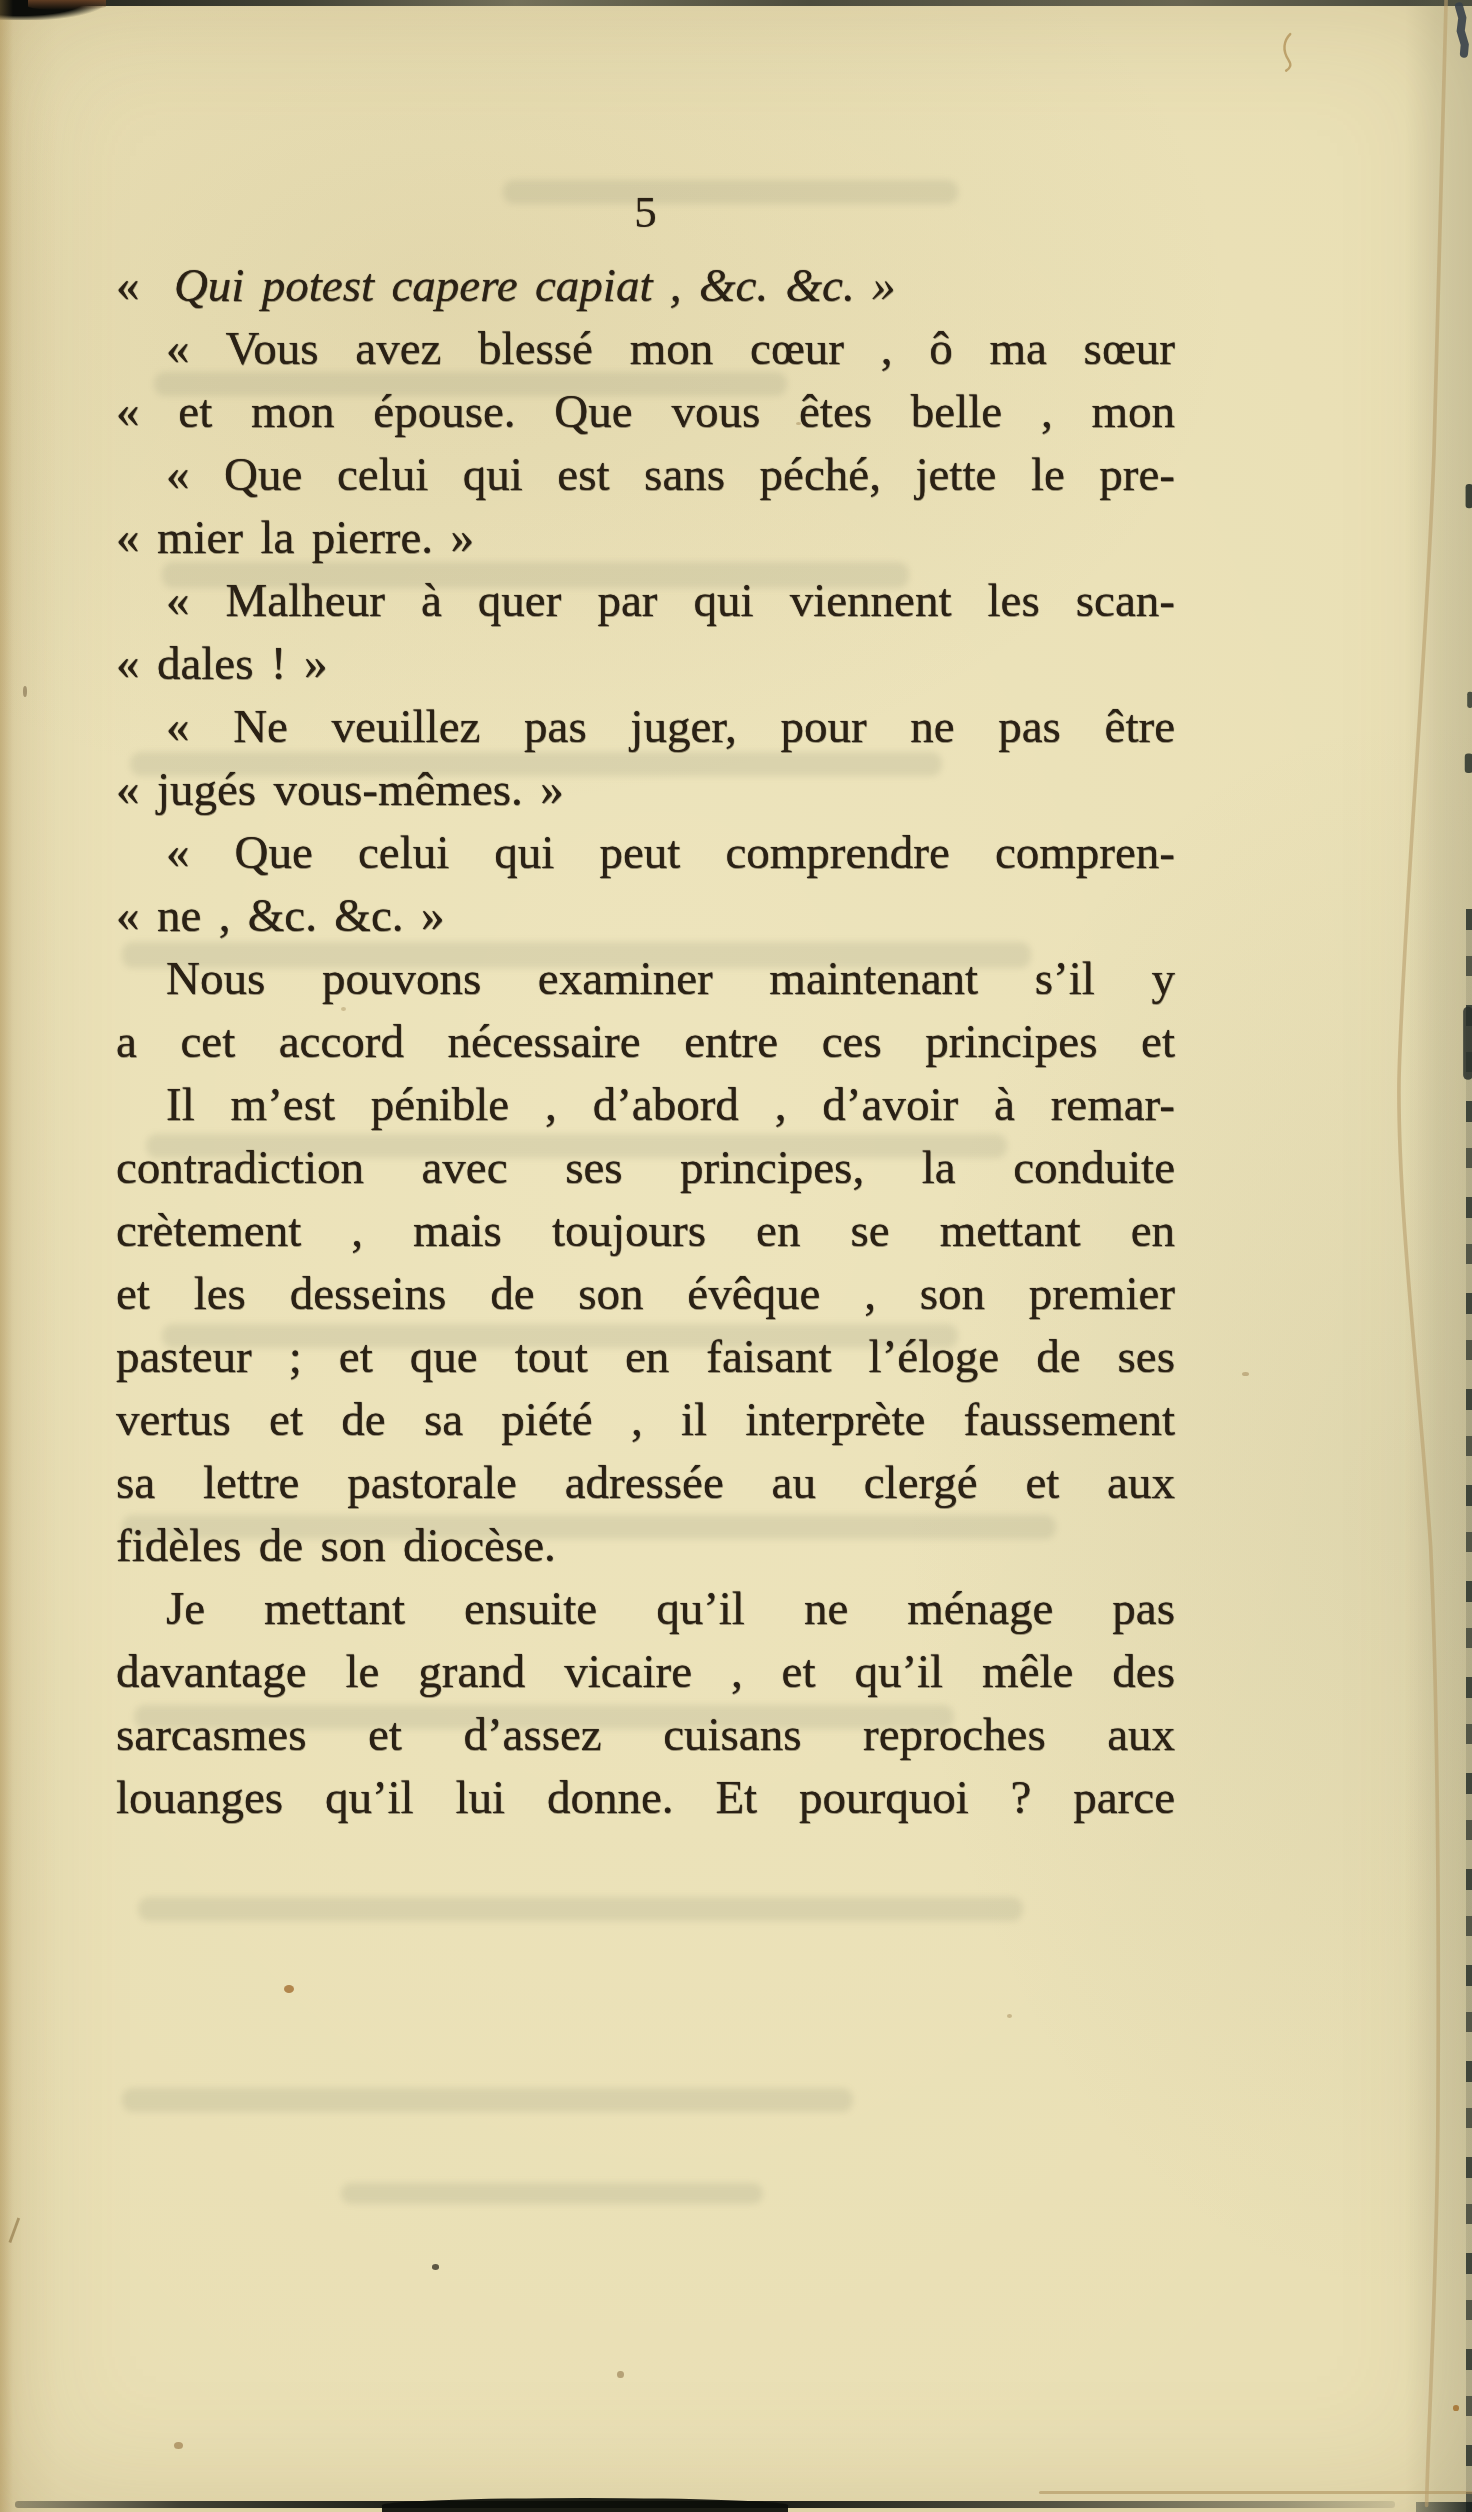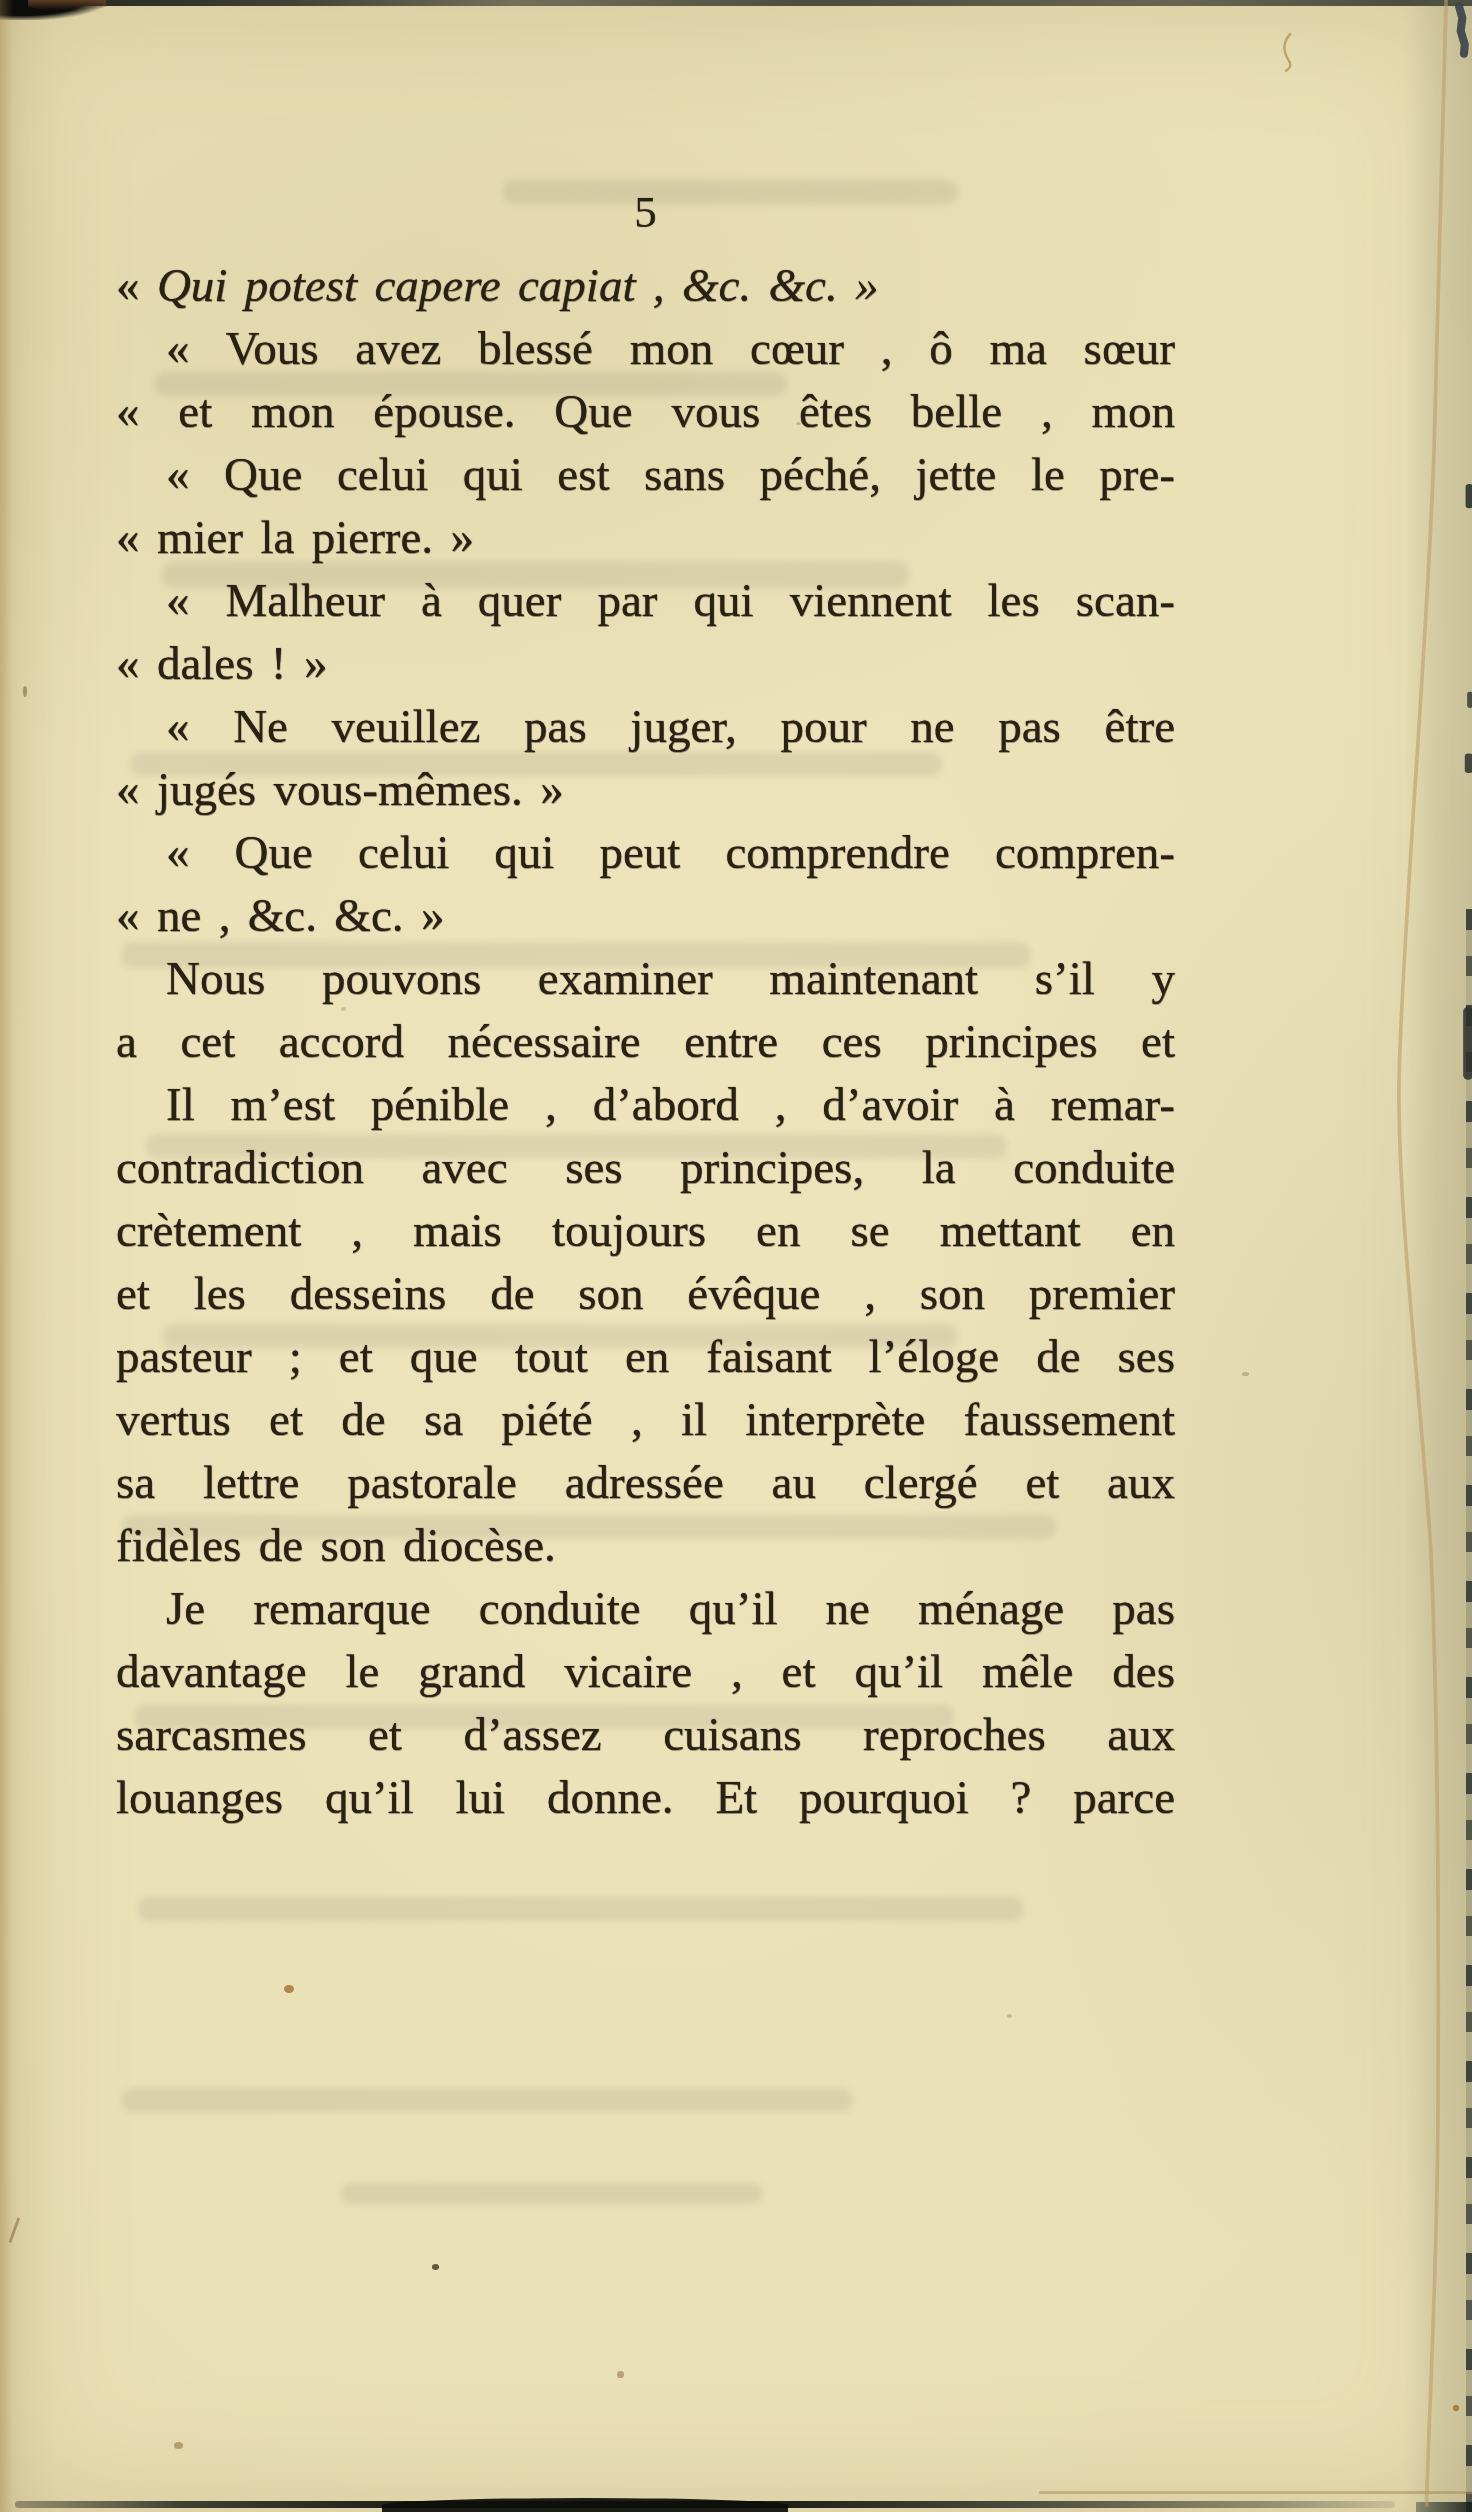--- a/index.html
+++ b/index.html
@@ -56,21 +56,21 @@
   }
   .text-block{position:absolute;left:116px;top:254px;width:1059px;z-index:3;}
   .line{
     height:63px;line-height:63px;font-size:47px;color:var(--ink);
     word-spacing:.12em;
     text-align:left;
     text-shadow:0 0 1.1px rgba(42,33,21,.85), 0.5px 0.5px 0 rgba(42,33,21,.35);
   }
   .line.j{text-align:justify;text-align-last:justify;}
   .line.ind{padding-left:50px;}
-  .b.it{font-style:italic;}
+  .b.it{font-style:italic;margin-left:17px;}
   svg.overlay{position:absolute;left:0;top:0;z-index:4;pointer-events:none;}
   .speck{position:absolute;border-radius:50%;}
 </style>
 </head>
 <body>
 
 <div class="page">
 
   <div class="ghost" style="left:503px;top:180px;width:455px;height:24px;"></div>
   <div class="ghost" style="left:154px;top:372px;width:633px;height:24px;"></div>
@@ -159,21 +159,21 @@
   <div class="line j"><span class="b">et les desseins de son évêque , son premier</span></div>
 
   <div class="line j"><span class="b">pasteur ; et que tout en faisant l’éloge de ses</span></div>
 
   <div class="line j"><span class="b">vertus et de sa piété , il interprète faussement</span></div>
 
   <div class="line j"><span class="b">sa lettre pastorale adressée au clergé et aux</span></div>
 
   <div class="line"><span class="b">fidèles de son diocèse.</span></div>
 
-  <div class="line ind j"><span class="b">Je remarque conduite qu’il ne ménage pas</span></div>
+  <div class="line ind j"><span class="b">Je mettant ensuite qu’il ne ménage pas</span></div>
 
   <div class="line j"><span class="b">davantage le grand vicaire , et qu’il mêle des</span></div>
 
   <div class="line j"><span class="b">sarcasmes et d’assez cuisans reproches aux</span></div>
 
   <div class="line j"><span class="b">louanges qu’il lui donne. Et pourquoi ? parce</span></div>
 </div>
 </div>
 
 

